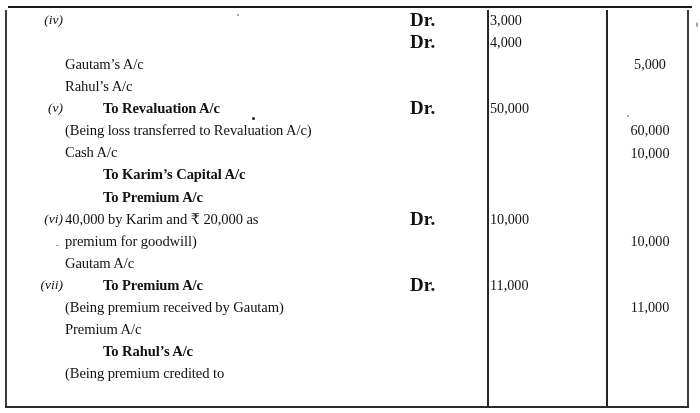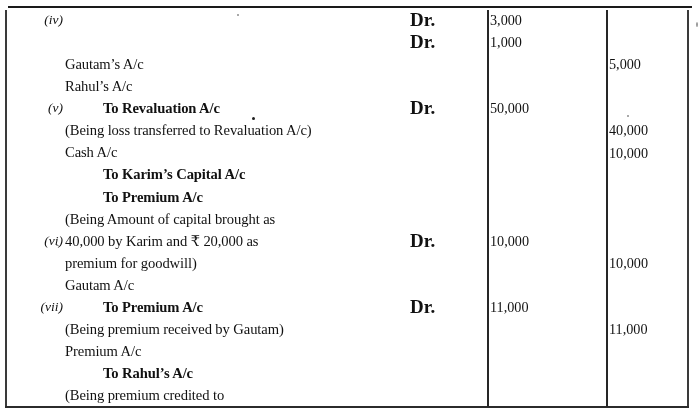--- a/index.html
+++ b/index.html
@@ -119,21 +119,21 @@
     position: absolute;
     left: 483px;
     width: 118px;
     text-align: left;
     font-size: 14.2px;
   }
   .amt-credit {
     position: absolute;
     left: 602px;
     width: 82px;
-    text-align: left;
+    text-align: center;
     font-size: 14.2px;
   }
 
   
   .speck {
     position: absolute;
     background: #8c8c8c;
     border-radius: 50%;
   }
   .speck.s1 { left: 237px; top: 14px;  width: 2px; height: 2px; }
@@ -159,21 +159,21 @@
         <div class="sn">(iv)</div>
         <div class="particulars">Gautam’s A/c</div>
         <div class="drcr">Dr.</div>
         <div class="amt-debit">3,000</div>
         <div class="amt-credit"></div>
       </div>
       <div class="jrow">
         <div class="sn"></div>
         <div class="particulars">Rahul’s A/c</div>
         <div class="drcr">Dr.</div>
-        <div class="amt-debit">1,000</div>
+        <div class="amt-debit">4,000</div>
         <div class="amt-credit"></div>
       </div>
       <div class="jrow">
         <div class="sn"></div>
         <div class="particulars ind-to">To Revaluation A/c</div>
         <div class="drcr"></div>
         <div class="amt-debit"></div>
         <div class="amt-credit">5,000</div>
       </div>
       <div class="jrow">
@@ -188,35 +188,28 @@
         <div class="particulars">Cash A/c</div>
         <div class="drcr">Dr.</div>
         <div class="amt-debit">50,000</div>
         <div class="amt-credit"></div>
       </div>
       <div class="jrow">
         <div class="sn"></div>
         <div class="particulars ind-to">To Karim’s Capital A/c</div>
         <div class="drcr"></div>
         <div class="amt-debit"></div>
-        <div class="amt-credit">40,000</div>
+        <div class="amt-credit">60,000</div>
       </div>
       <div class="jrow">
         <div class="sn"></div>
         <div class="particulars ind-to">To Premium A/c</div>
         <div class="drcr"></div>
         <div class="amt-debit"></div>
         <div class="amt-credit">10,000</div>
-      </div>
-      <div class="jrow">
-        <div class="sn"></div>
-        <div class="particulars ind-narr">(Being Amount of capital brought as</div>
-        <div class="drcr"></div>
-        <div class="amt-debit"></div>
-        <div class="amt-credit"></div>
       </div>
       <div class="jrow">
         <div class="sn"></div>
         <div class="particulars ind-narr">40,000 by Karim and ₹ 20,000 as</div>
         <div class="drcr"></div>
         <div class="amt-debit"></div>
         <div class="amt-credit"></div>
       </div>
       <div class="jrow">
         <div class="sn"></div>

